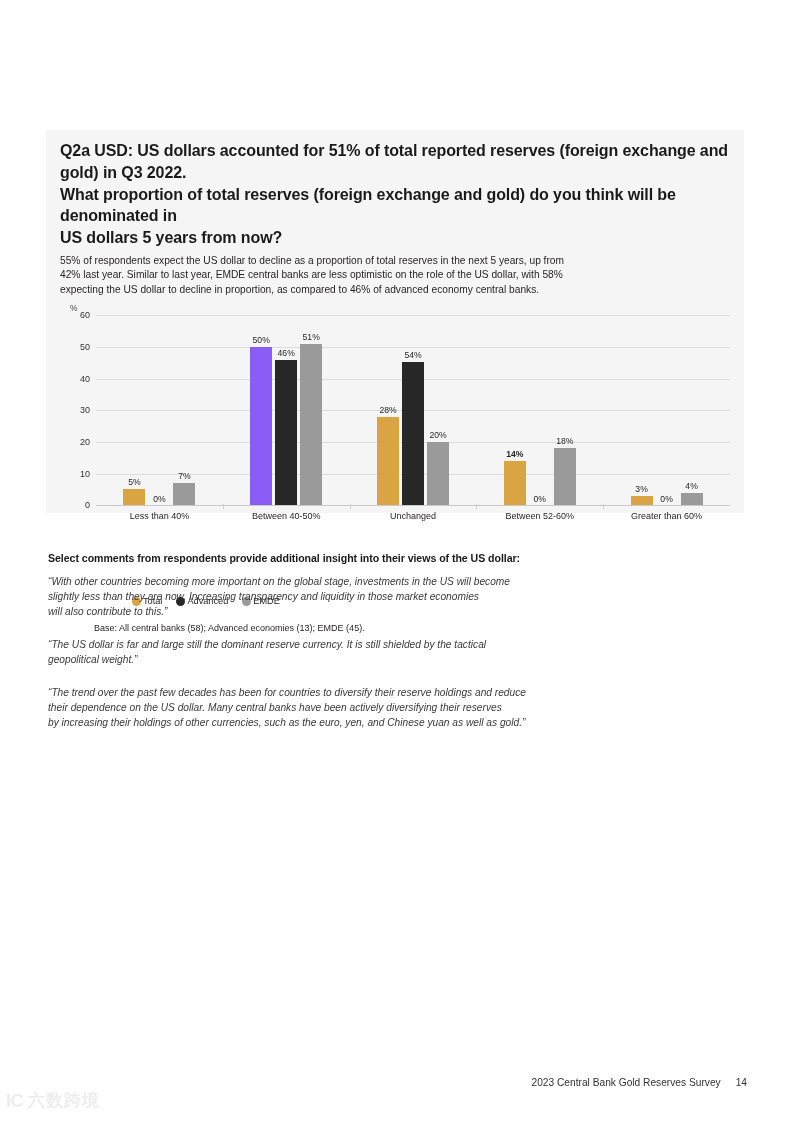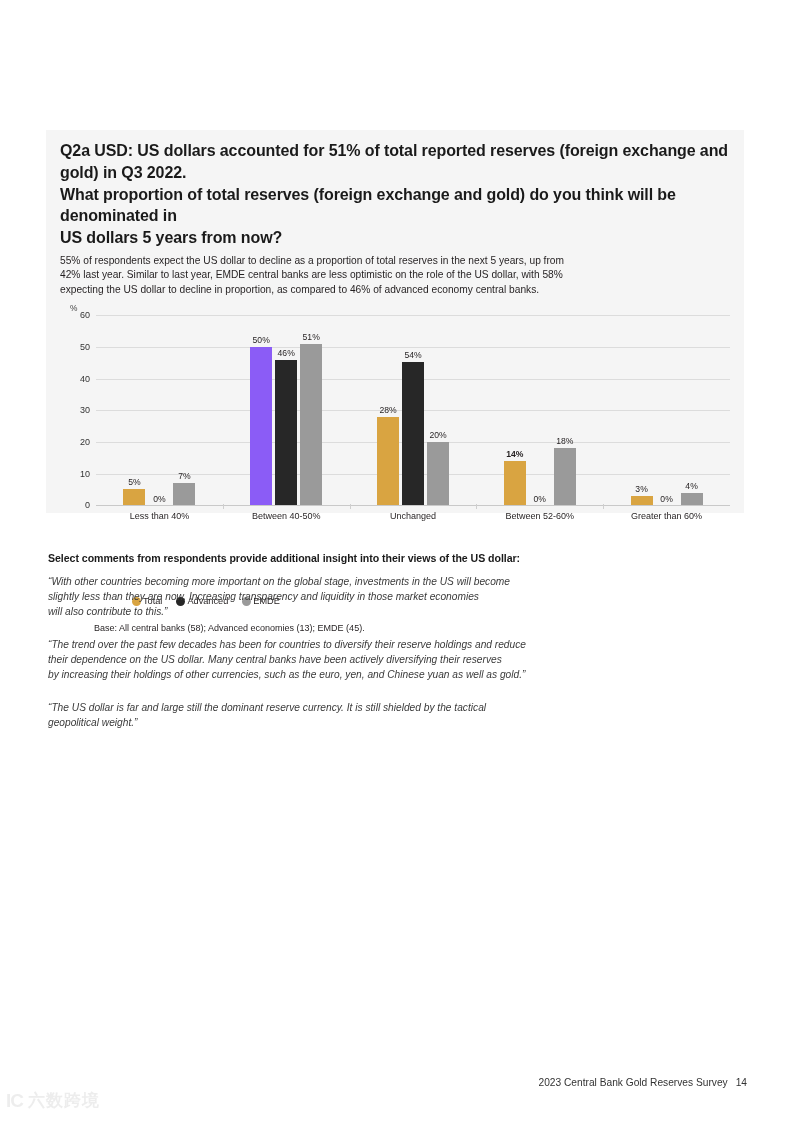--- a/index.html
+++ b/index.html
@@ -164,21 +164,21 @@
     width: 645px;
   }
 
   
   .footer {
     position: absolute;
     right: 46px; bottom: 34px;
     font-size: 10.2px;
     color: #333;
   }
-  .footer .pg { margin-left: 8px; }
+  .footer .pg { margin-left: 15px; }
 
   .watermark {
     position: absolute;
     left: 6px; bottom: 10px;
     display: flex; align-items: center; gap: 5px;
     opacity: 0.10;
     font-size: 17px;
     font-weight: bold;
     color: #555;
     letter-spacing: 1px;
@@ -310,25 +310,25 @@
       </div>
     </div>
   <div class="basenote">Base: All central banks (58); Advanced economies (13); EMDE (45).</div>
 </div>
 
 <div class="comments">
   <h2>Select comments from respondents provide additional insight into their views of the US dollar:</h2>
   <p class="quote">“With other countries becoming more important on the global stage, investments in the US will become
 slightly less than they are now. Increasing transparency and liquidity in those market economies
 will also contribute to this.”</p>
+  <p class="quote">“The US dollar is far and large still the dominant reserve currency. It is still shielded by the tactical
+geopolitical weight.”</p>
   <p class="quote">“The trend over the past few decades has been for countries to diversify their reserve holdings and reduce
 their dependence on the US dollar. Many central banks have been actively diversifying their reserves
 by increasing their holdings of other currencies, such as the euro, yen, and Chinese yuan as well as gold.”</p>
-  <p class="quote">“The US dollar is far and large still the dominant reserve currency. It is still shielded by the tactical
-geopolitical weight.”</p>
 </div>
 
 <div class="footer">
   <span>2023 Central Bank Gold Reserves Survey</span><span class="pg">14</span>
 </div>
 
 <div class="watermark">
   <span class="wm-mark">IC</span>
   <span>六数跨境</span>
 </div>

